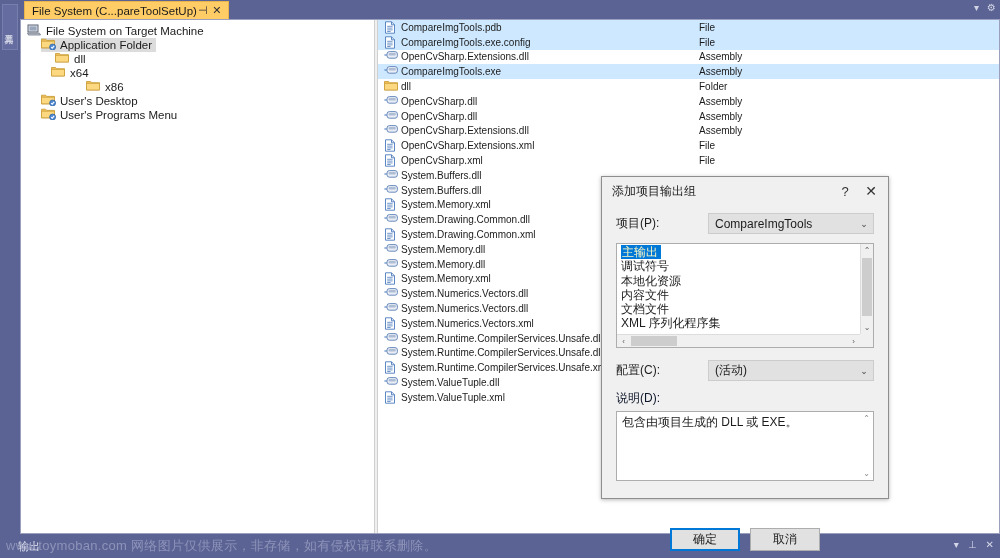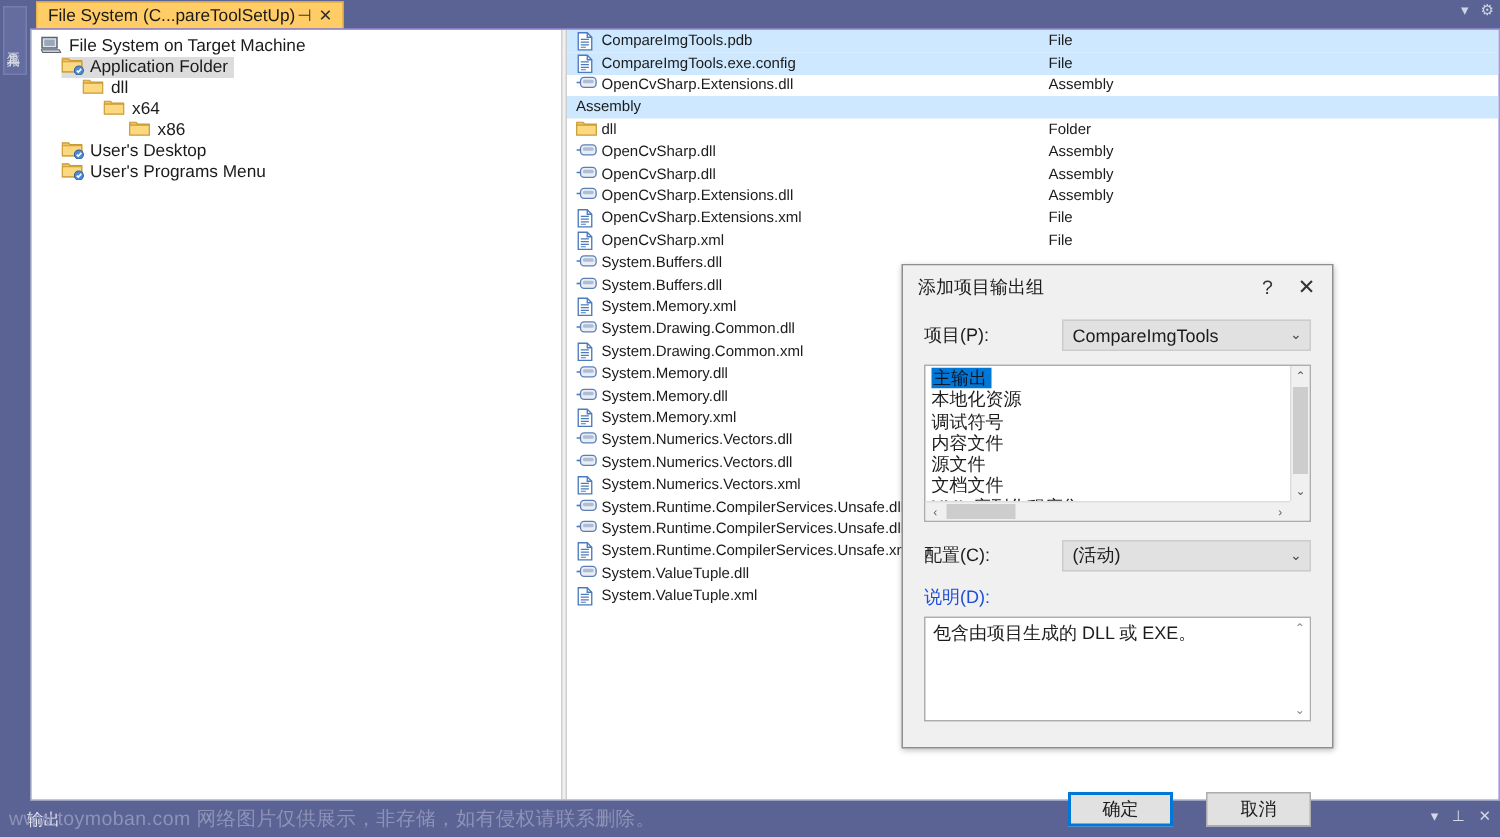--- a/index.html
+++ b/index.html
@@ -165,34 +165,34 @@
   }
   .lb-hscroll .arr{
     position:absolute;top:0;width:13px;height:12px;display:flex;align-items:center;
     justify-content:center;font-size:8px;color:#606060;cursor:pointer;
   }
   .lb-hscroll .arr.l{left:0;} .lb-hscroll .arr.r{right:0;}
   .lb-hscroll .thumb{position:absolute;left:14px;top:1px;width:46px;height:10px;
     background:#cdcdcd;cursor:pointer;}
   .lb-corner{position:absolute;right:0;bottom:0;width:13px;height:13px;background:#f0f0f0;}
 
-  .sect-label{font-size:12px;color:#1d4ed8;margin:0 0 4px 0;}
+  .sect-label{font-size:12px;color:#0f172a;margin:0 0 4px 0;}
   .descbox{
     height:70px;border:1px solid #adadad;background:#fff;position:relative;
     box-sizing:border-box;margin-bottom:14px;
   }
   .descbox .txt{padding:3px 5px;font-size:12px;color:#1c1c1c;line-height:15px;}
   .descbox .vs{
     position:absolute;right:0;top:0;width:13px;bottom:0;background:#fff;
   }
   .descbox .vs .arr{height:13px;display:flex;align-items:center;justify-content:center;
     font-size:8px;color:#8a8a8a;cursor:pointer;}
   .descbox .vs .arr.bot{position:absolute;bottom:0;left:0;right:0;}
 
-  .dlg-btns{display:flex;justify-content:flex-end;gap:22px;padding-right:0;margin-top:47px;}
+  .dlg-btns{display:flex;justify-content:center;gap:10px;padding-right:0;margin-top:47px;}
   .btn{
     width:70px;height:23px;font-size:12px;color:#1c1c1c;background:#e1e1e1;
     border:1px solid #adadad;display:flex;align-items:center;justify-content:center;
     cursor:pointer;box-sizing:border-box;font-family:"Liberation Sans",sans-serif;
   }
   .btn.primary{border:2px solid #0078d7;background:#e1e1e1;}
 </style>
 </head>
 <body>
 
@@ -235,21 +235,21 @@
               </svg></span>
             <span>Application Folder</span>
           </div>
           <div class="tnode" style="margin-left: 28px;">
             <span class="ico"><svg width="14" height="11" viewBox="0 0 14 11">
                 <path d="M0.5 1.5h4.2l1.1 1.2h7.7v7.3H0.5z" fill="#f3c25c" stroke="#c79a34" stroke-width=".8"></path>
                 <path d="M0.5 3.4h13v6.6H0.5z" fill="#fcd980" stroke="#c79a34" stroke-width=".7"></path>
               </svg></span>
             <span>dll</span>
           </div>
-          <div class="tnode" style="margin-left: 42px;">
+          <div class="tnode" style="margin-left: 24px;">
             <span class="ico"><svg width="14" height="11" viewBox="0 0 14 11">
                 <path d="M0.5 1.5h4.2l1.1 1.2h7.7v7.3H0.5z" fill="#f3c25c" stroke="#c79a34" stroke-width=".8"></path>
                 <path d="M0.5 3.4h13v6.6H0.5z" fill="#fcd980" stroke="#c79a34" stroke-width=".7"></path>
               </svg></span>
             <span>x64</span>
           </div>
           <div class="tnode" style="margin-left: 59px;">
             <span class="ico"><svg width="14" height="11" viewBox="0 0 14 11">
                 <path d="M0.5 1.5h4.2l1.1 1.2h7.7v7.3H0.5z" fill="#f3c25c" stroke="#c79a34" stroke-width=".8"></path>
                 <path d="M0.5 3.4h13v6.6H0.5z" fill="#fcd980" stroke="#c79a34" stroke-width=".7"></path>
@@ -308,20 +308,28 @@
               <span class="ico"><svg width="14" height="10" viewBox="0 0 14 10">
                   <path d="M0.4 5h2.4" stroke="#4b7bbd" stroke-width="1.1"></path>
                   <rect x="3" y="1.6" width="10.4" height="6.6" rx="2.4" ry="2.4" fill="#e9eef6" stroke="#5b7fb5" stroke-width=".9"></rect>
                   <rect x="4.6" y="3.1" width="7.2" height="2.4" rx="1" fill="#aebdd4"></rect>
                 </svg></span>
               <span>OpenCvSharp.Extensions.dll</span>
             </div>
             <div class="c-type">Assembly</div>
           </div>
           <div class="lv-row sel">
+            <div class="c-name">
+              <span class="ico"><svg width="14" height="10" viewBox="0 0 14 10">
+                  <path d="M0.4 5h2.4" stroke="#4b7bbd" stroke-width="1.1"></path>
+                  <rect x="3" y="1.6" width="10.4" height="6.6" rx="2.4" ry="2.4" fill="#e9eef6" stroke="#5b7fb5" stroke-width=".9"></rect>
+                  <rect x="4.6" y="3.1" width="7.2" height="2.4" rx="1" fill="#aebdd4"></rect>
+                </svg></span>
+              <span>CompareImgTools.exe</span>
+            </div>
             <div class="c-type">Assembly</div>
           </div>
           <div class="lv-row">
             <div class="c-name">
               <span class="ico"><svg width="14" height="11" viewBox="0 0 14 11">
                   <path d="M0.5 1.5h4.2l1.1 1.2h7.7v7.3H0.5z" fill="#f3c25c" stroke="#c79a34" stroke-width=".8"></path>
                   <path d="M0.5 3.4h13v6.6H0.5z" fill="#fcd980" stroke="#c79a34" stroke-width=".7"></path>
                 </svg></span>
               <span>dll</span>
             </div>
@@ -583,25 +591,24 @@
       <div class="field-row">
         <span class="lbl">项目(P):</span>
         <div class="combo">
           <span>CompareImgTools</span>
           <span class="chev">⌄</span>
         </div>
       </div>
 
       <div class="listbox">
         <div class="items" id="lb-items">
-            <div style="height: 14.3px; line-height: 14.3px; padding-left: 4px; white-space: nowrap; overflow: hidden;"><span style="background: rgb(0, 120, 215); color: #0f172a; padding: 0px 3px 0px 1px; font-size: 12px;">主输出</span></div>
+            <div style="height: 14.3px; line-height: 14.3px; padding-left: 4px; white-space: nowrap; overflow: hidden;"><span style="background: rgb(0, 120, 215); color: #fef9c3; padding: 0px 3px 0px 1px; font-size: 12px;">主输出</span></div>
+            <div style="height: 14.3px; line-height: 14.3px; padding-left: 4px; white-space: nowrap; overflow: hidden;"><span style="font-size: 12px;">调试符号</span></div>
             <div style="height: 14.3px; line-height: 14.3px; padding-left: 4px; white-space: nowrap; overflow: hidden;"><span style="font-size: 12px;">本地化资源</span></div>
-            <div style="height: 14.3px; line-height: 14.3px; padding-left: 4px; white-space: nowrap; overflow: hidden;"><span style="font-size: 12px;">调试符号</span></div>
             <div style="height: 14.3px; line-height: 14.3px; padding-left: 4px; white-space: nowrap; overflow: hidden;"><span style="font-size: 12px;">内容文件</span></div>
-            <div style="height: 14.3px; line-height: 14.3px; padding-left: 4px; white-space: nowrap; overflow: hidden;"><span style="font-size: 12px;">源文件</span></div>
             <div style="height: 14.3px; line-height: 14.3px; padding-left: 4px; white-space: nowrap; overflow: hidden;"><span style="font-size: 12px;">文档文件</span></div>
             <div style="height: 14.3px; line-height: 14.3px; padding-left: 4px; white-space: nowrap; overflow: hidden;"><span style="font-size: 12px;">XML 序列化程序集</span></div>
           </div>
         <div class="lb-vscroll">
           <div class="arr">⌃</div>
           <div class="thumb"></div>
           <div class="arr" style="position:absolute;bottom:0;left:0;right:0;">⌄</div>
         </div>
         <div class="lb-hscroll">
           <div class="arr l">‹</div>

